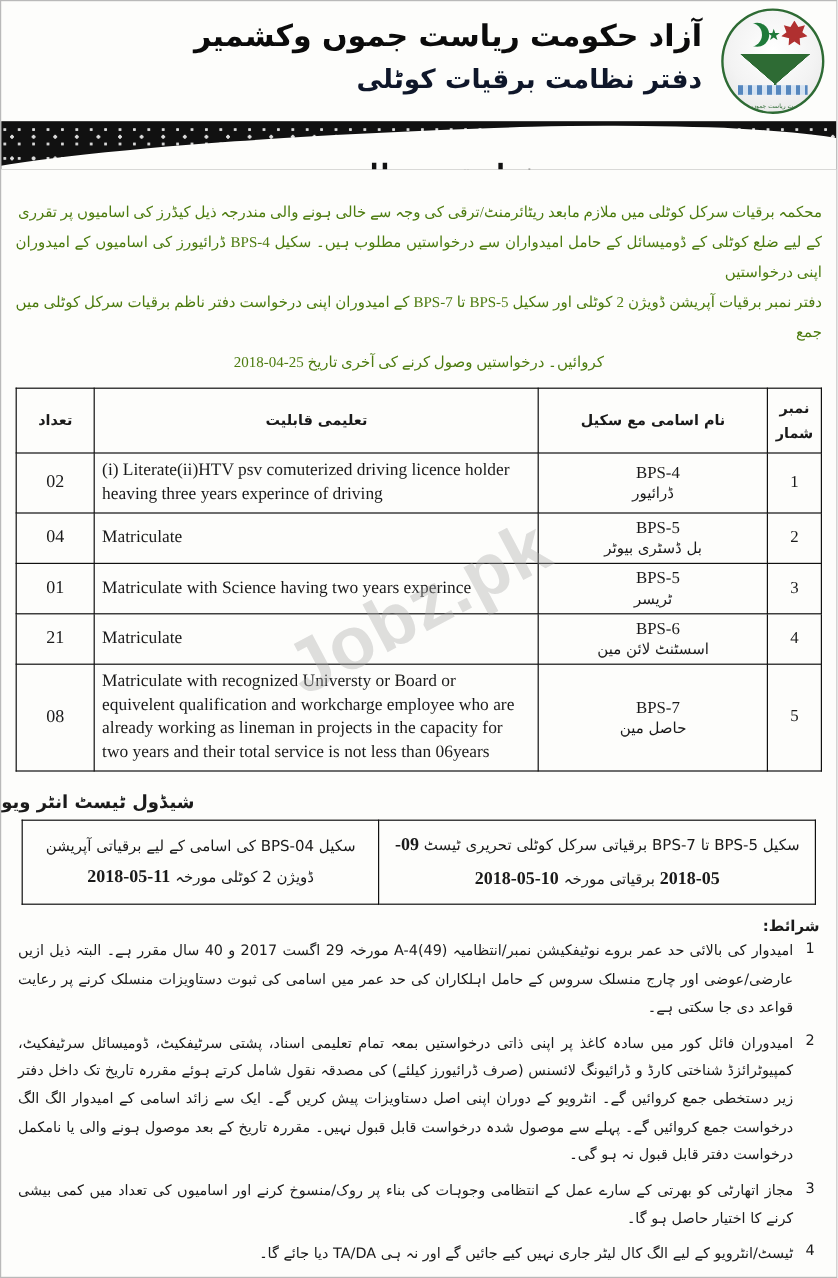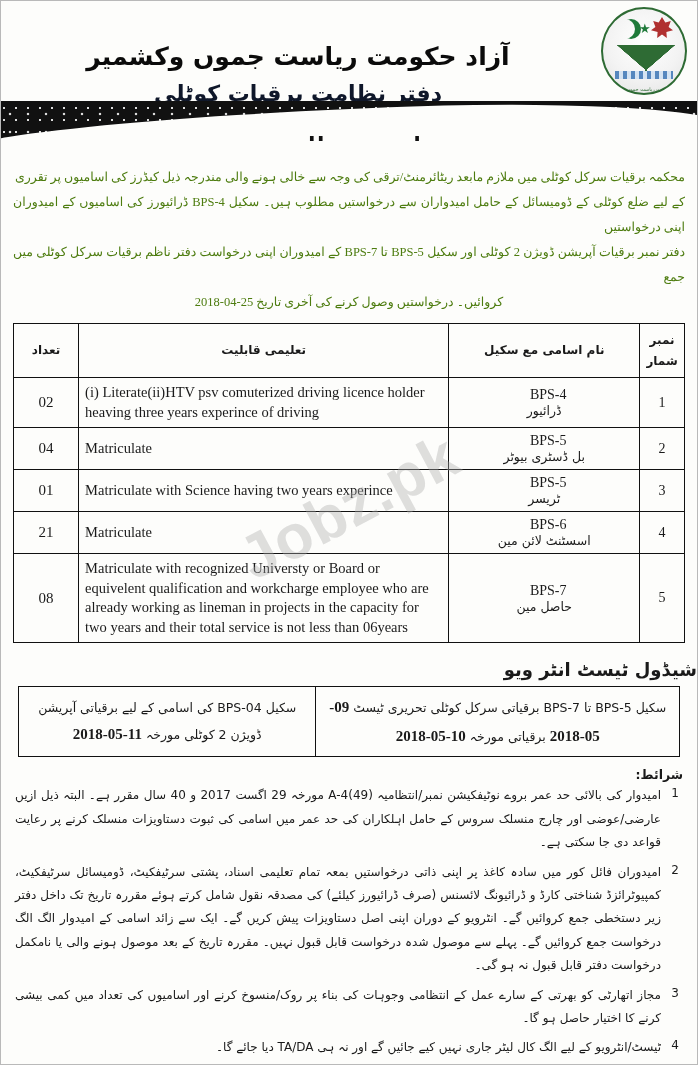--- a/index.html
+++ b/index.html
@@ -25,25 +25,24 @@
   
   .header {
     position: relative;
     height: 100px;
     padding: 6px 10px 0 10px;
     display: flex;
     align-items: flex-start;
     justify-content: flex-end;
   }
   .header-text {
-    text-align: center;
+    text-align: right;
     flex: 1;
     padding-right: 16px;
     padding-top: 8px;
-    margin-top: 27px;
   }
   .gov-line1 {
     font-family: "DejaVu Sans", sans-serif;
     font-size: 25px;
     font-weight: bold;
     letter-spacing: 0.5px;
     direction: rtl;
     color: #0b0b0b;
   }
   .gov-line2 {
@@ -196,23 +195,23 @@
   }
   .post-bps {
     font-family: "Liberation Serif", serif;
     font-size: 14px;
     display: inline-block;
     margin-left: 8px;
   }
 
   
   .sched-title {
-    text-align: right;
-    font-family: "DejaVu Sans", sans-serif;
-    font-size: 18px;
+    text-align: left;
+    font-family: "DejaVu Sans", sans-serif;
+    font-size: 15px;
     font-weight: bold;
     margin: 12px 0 6px 0;
     direction: rtl;
   }
   table.sched {
     width: 662px;
     margin: 0 auto;
     border-collapse: collapse;
     table-layout: fixed;
   }

